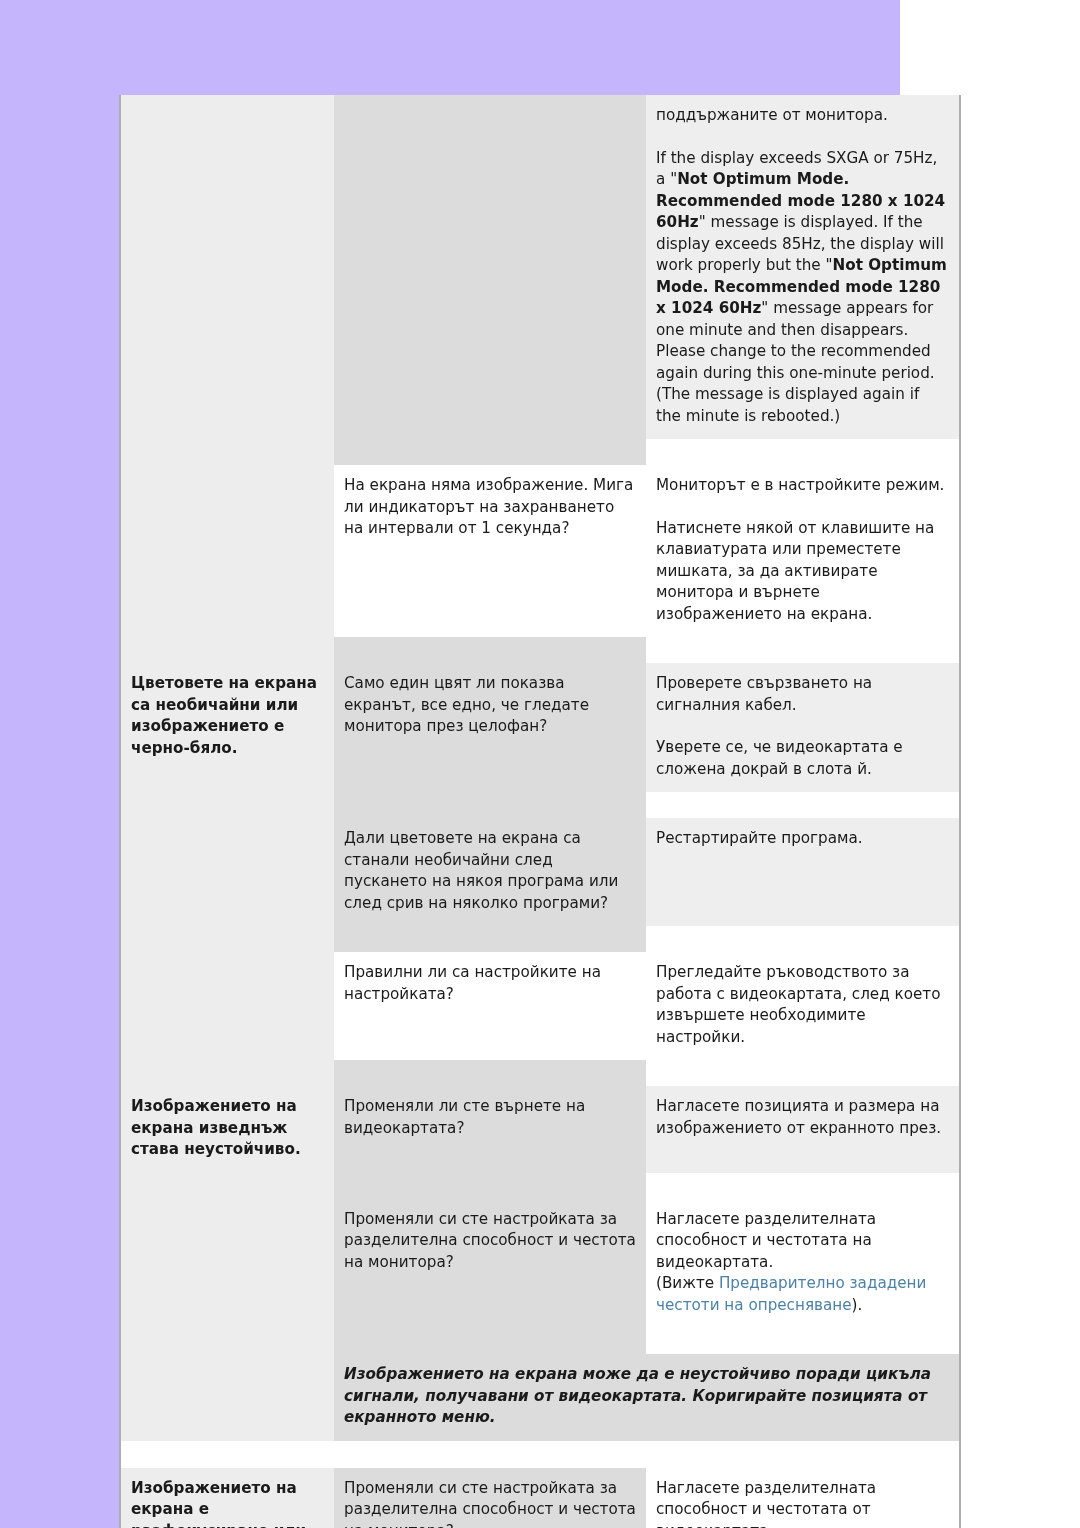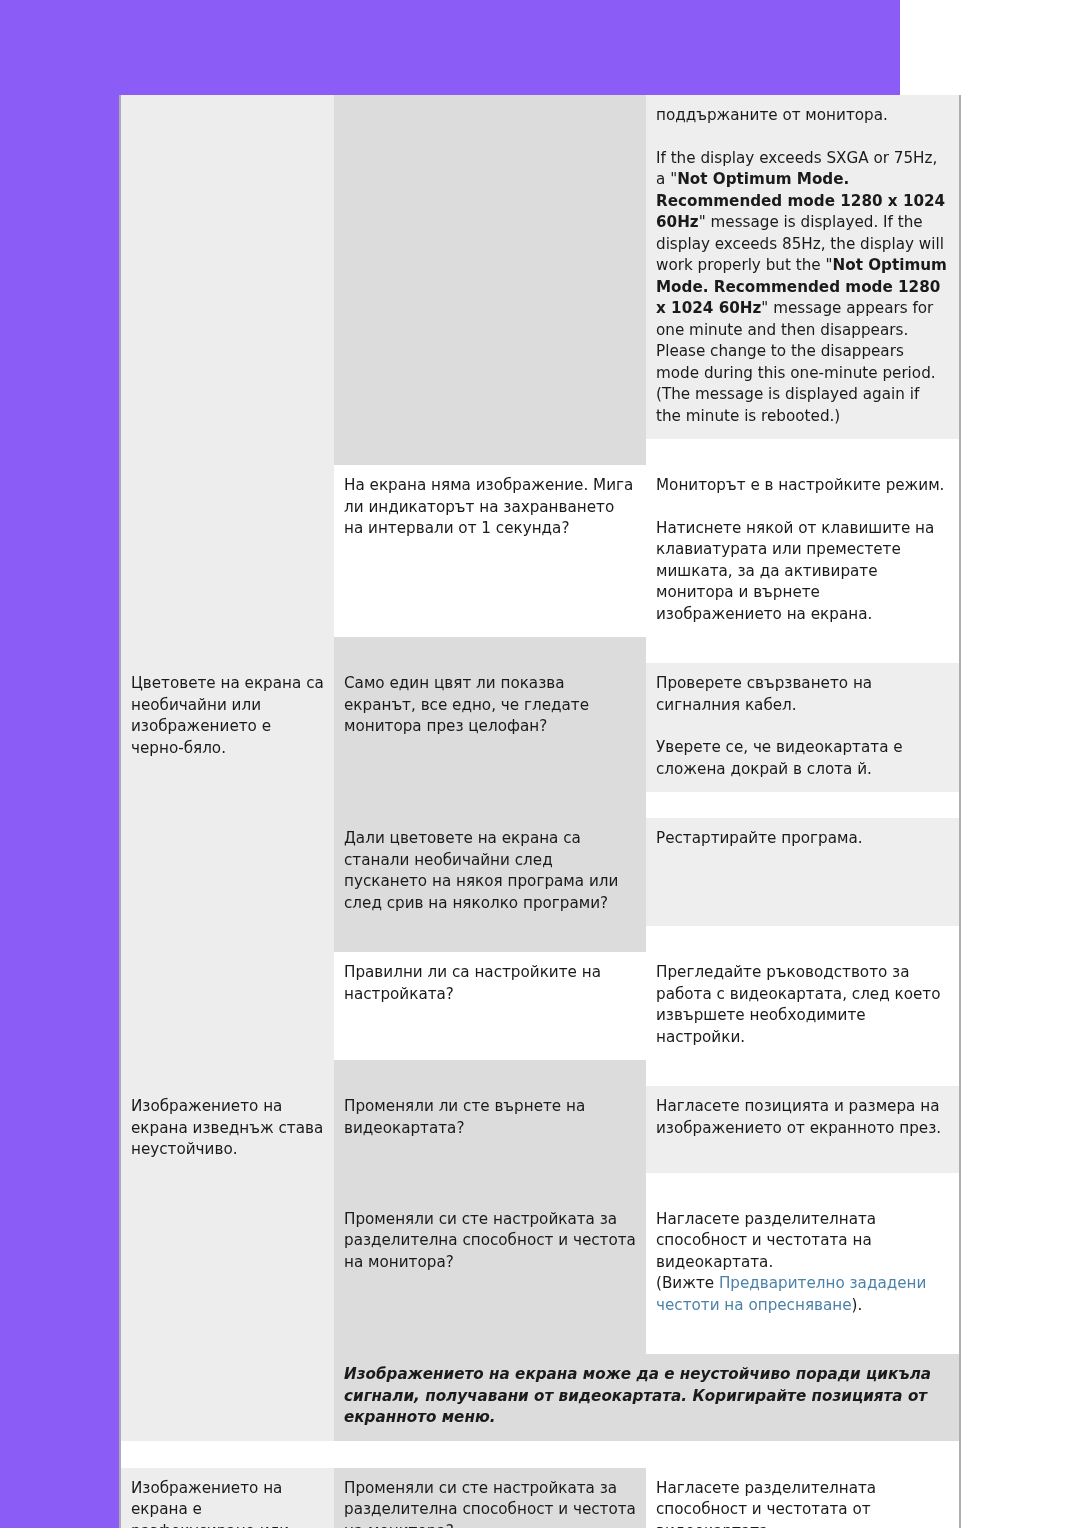--- a/index.html
+++ b/index.html
@@ -12,21 +12,21 @@
     height: 1528px;
     font-family: "DejaVu Sans", "Liberation Sans", sans-serif;
     color: #1a1a1a;
     overflow: hidden;
   }
 
   #page {
     position: relative;
     width: 900px;
     height: 1528px;
-    background: #8b5cf6;
+    background: #c4b5fd;
   }
 
   .table-wrap {
     position: absolute;
     left: 119px;
     top: 95px;
     width: 842px;
     border-left: 2px solid #aeaeae;
     border-right: 2px solid #aeaeae;
     box-sizing: border-box;
@@ -46,21 +46,21 @@
     vertical-align: top;
     padding: 10px 10px 12px 10px;
     font-size: 15.2px;
     line-height: 21.5px;
     border: 0;
   }
 
   
   td.cat {
     background: #ededed;
-    font-weight: normal;
+    font-weight: bold;
     font-size: 15px;
     line-height: 22px;
     padding-left: 11px;
     padding-top: 11px;
   }
   td.cat.blank { font-weight: normal; }
 
   
   td.q { background: #ffffff; }
   td.q.shade { background: #dcdcdc; }
@@ -105,21 +105,21 @@
           <col class="c3">
       </colgroup>
       <tbody id="tbody">
           <tr>
             <td class="cat blank">&nbsp;</td>
             <td class="q shade">&nbsp;</td>
             <td class="a shade">
               <span class="blk">поддържаните от монитора.</span>
               <span class="spacer"></span>
               <span class="blk"><span>If the display exceeds SXGA or 75Hz, a "</span><span style="font-weight: bold;">Not Optimum Mode. Recommended mode 1280 x 1024 60Hz</span><span>" message is displayed. If the display exceeds 85Hz, the display will work properly but the "</span><span style="font-weight: bold;">Not Optimum Mode. Recommended mode 1280 x 1024 60Hz</span><span>" message appears for one minute and then disappears.</span></span>
-              <span class="blk">Please change to the disappears mode during this one-minute period.</span>
+              <span class="blk">Please change to the recommended again during this one-minute period.</span>
               <span class="blk">(The message is displayed again if the minute is rebooted.)</span>
             </td>
           </tr>
           <tr class="sep-row">
             <td class="s1"></td>
             <td class="s2"></td>
             <td class="s3"></td>
           </tr>
           <tr>
             <td class="cat blank">&nbsp;</td>

